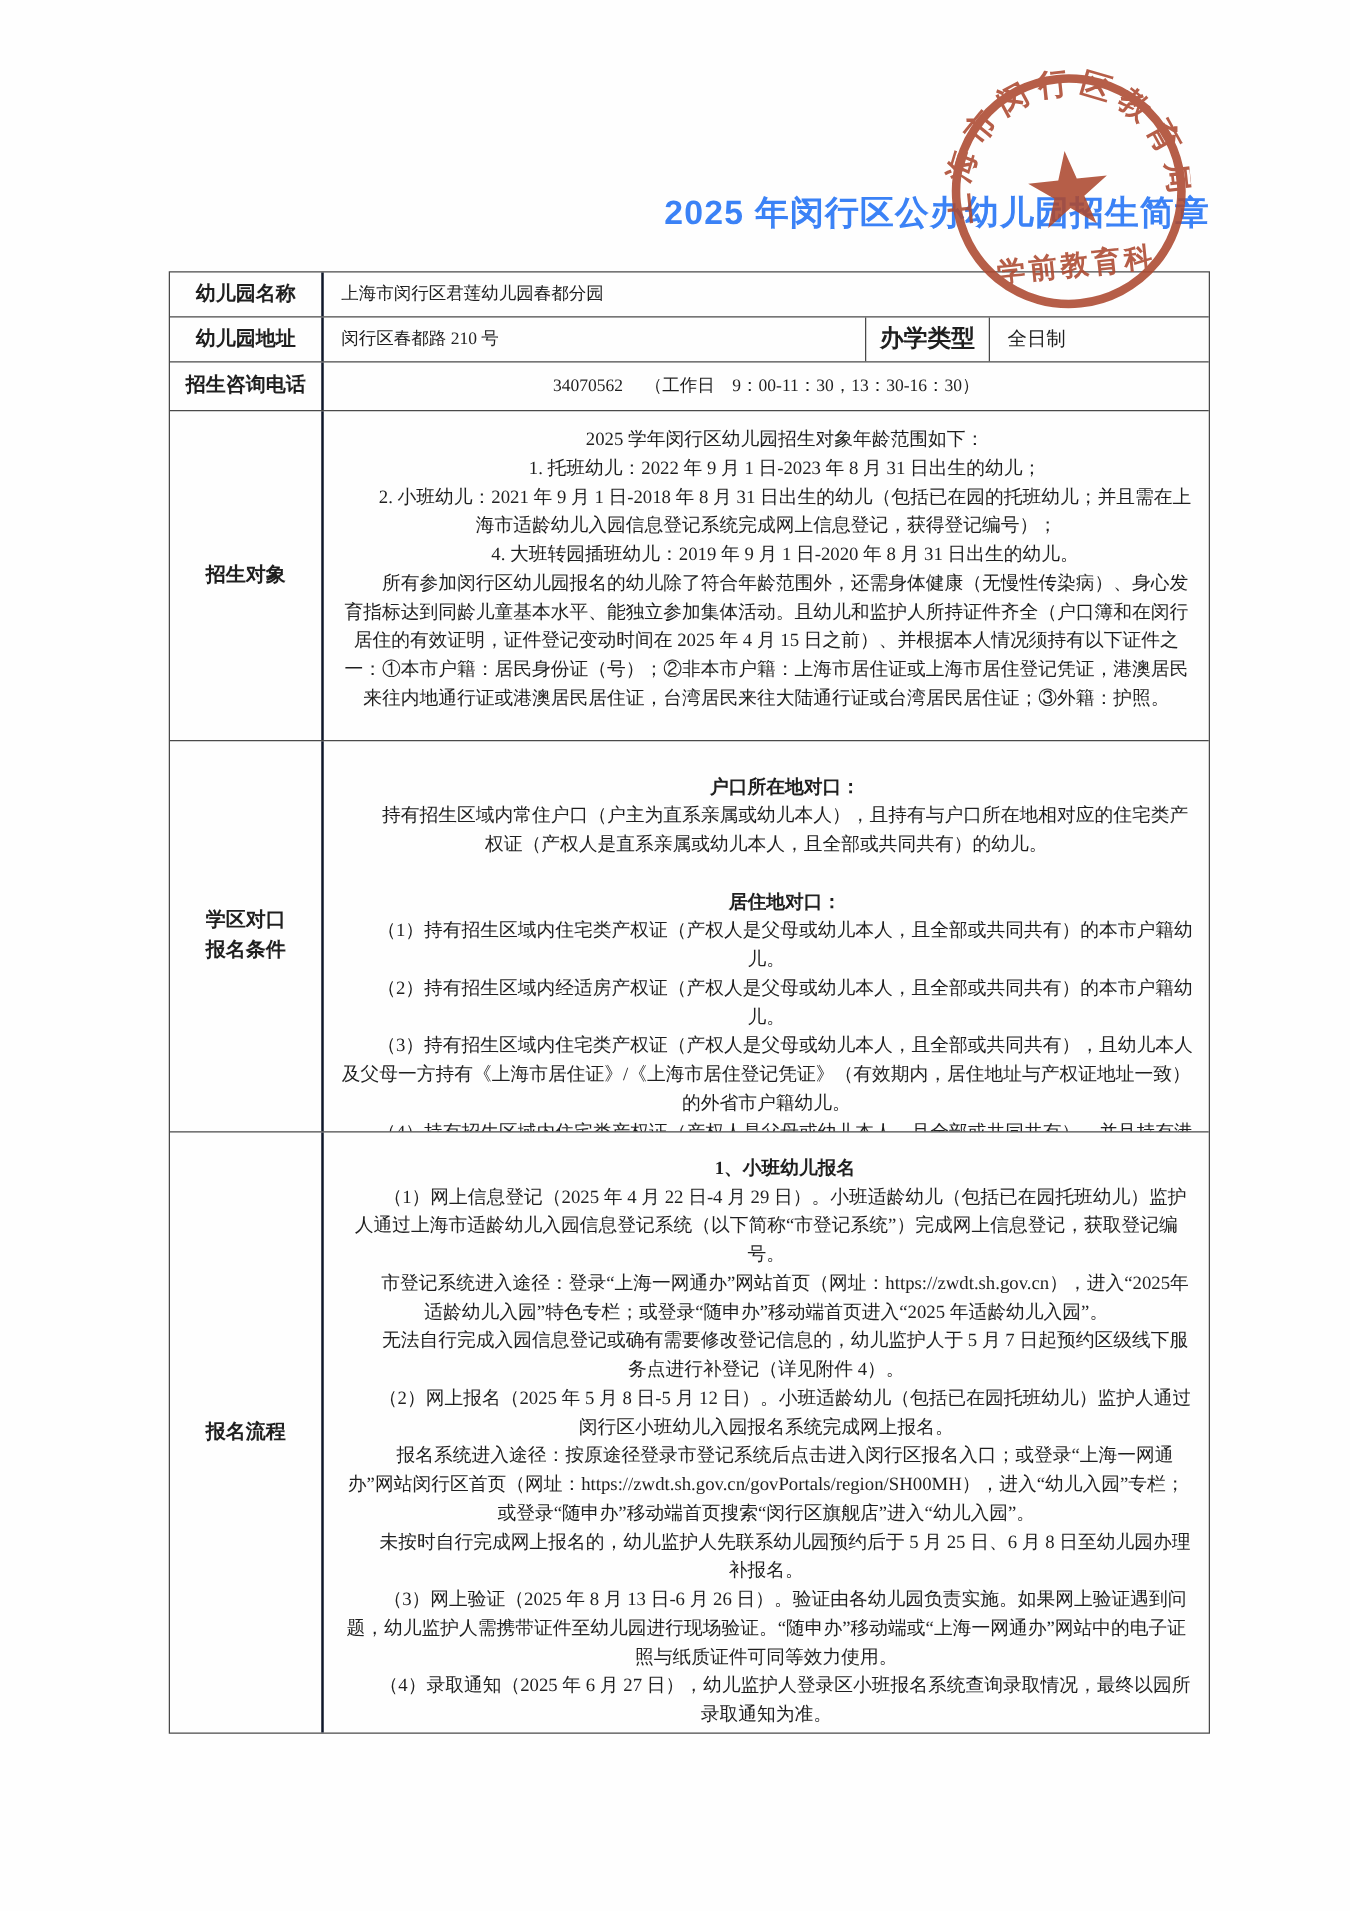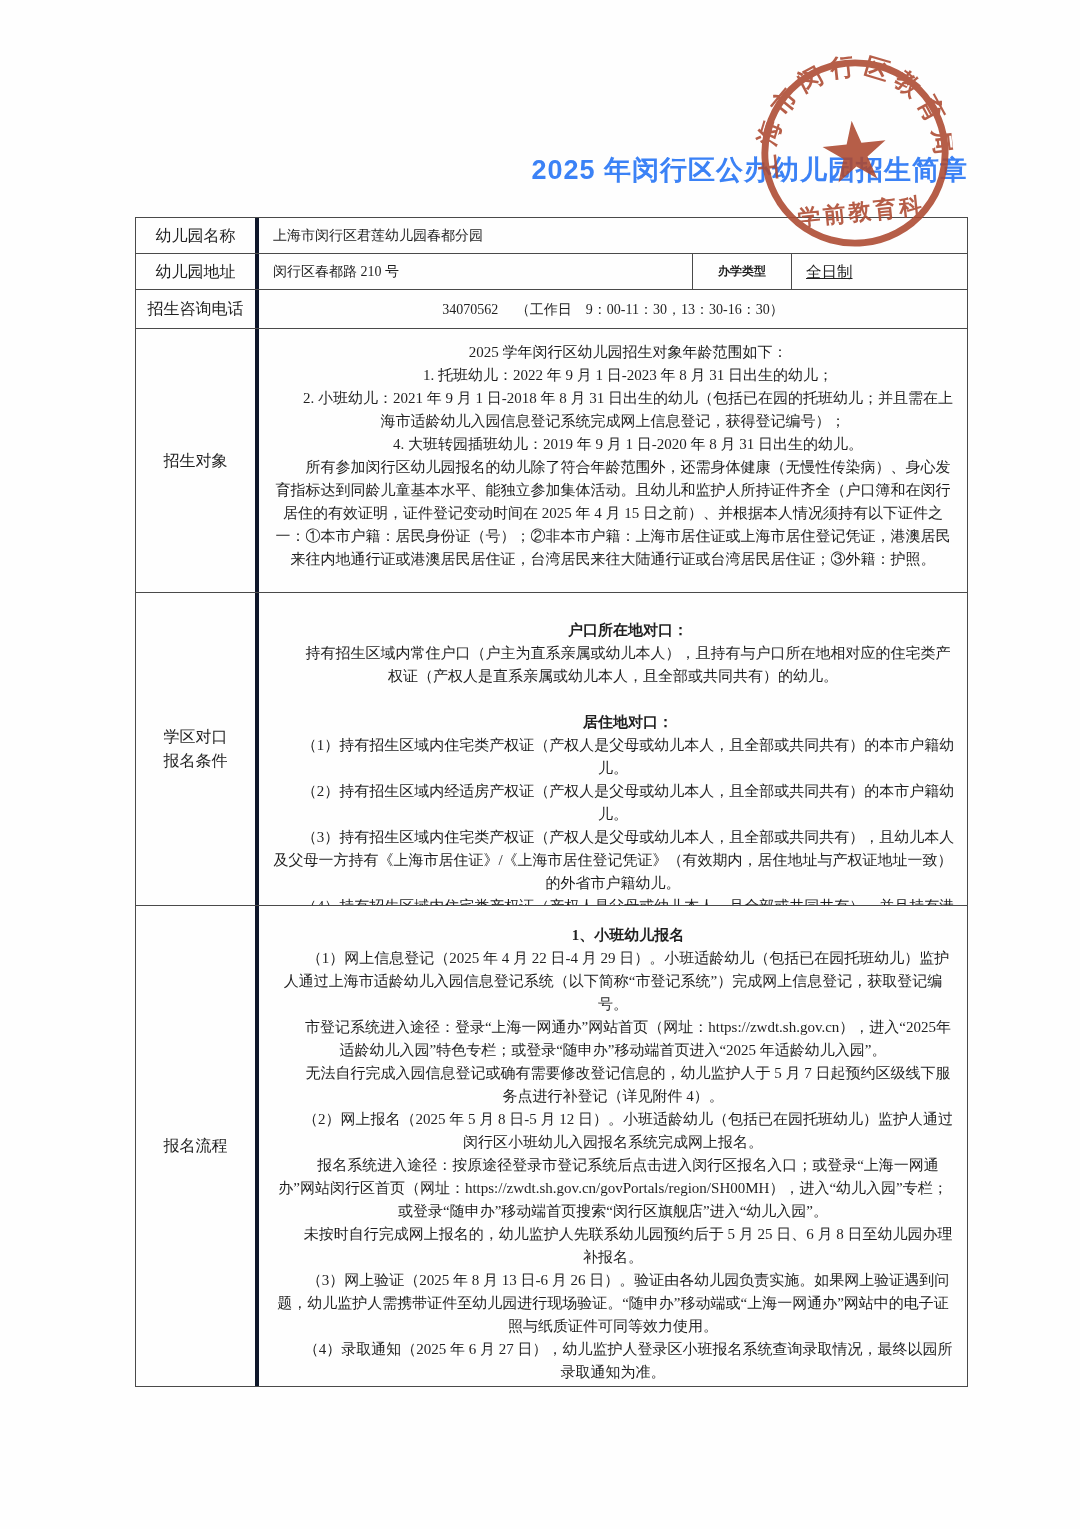--- a/index.html
+++ b/index.html
@@ -44,51 +44,51 @@
     border: 1px solid #4a4a4a;
     background: transparent;
     font-size: 15px;
     line-height: 23px;
   }
   .trow { display: flex; border-bottom: 1px solid #4a4a4a; }
   .trow:last-child { border-bottom: none; }
   .label-cell {
     width: 123px; flex: 0 0 123px;
     display: flex; align-items: center; justify-content: center;
-    font-weight: 400;
+    font-weight: 700;
     font-size: 16px;
-    border-right: 4px solid #0f172a;
+    border-right: 2px solid #0f172a;
     text-align: right;
     white-space: pre-line;
     line-height: 24px;
   }
   .content-cell { flex: 1 1 auto; padding: 0 12px; overflow: hidden; }
   .value-cell {
     flex: 1 1 auto;
     display: flex; align-items: center;
     padding: 0 14px;
     font-size: 14px;
   }
   .value-cell.centered { justify-content: center; text-align: right; }
   .h36 { height: 36px; }
   .h39 { height: 39px; }
   .h264 { height: 264px; }
   .h313 { height: 313px; }
   .h480 { height: 480px; }
   .type-label-cell {
     width: 100px; flex: 0 0 100px;
     display: flex; align-items: center; justify-content: center;
-    font-weight: 700; font-size: 12px;
+    font-weight: 700; font-size: 19px;
     border-left: 1px solid #4a4a4a;
     border-right: 1px solid #4a4a4a;
   }
   .type-value-cell {
     width: 175px; flex: 0 0 175px;
     display: flex; align-items: center;
-    padding: 0 14px; font-size: 15.5px; text-decoration: underline;
+    padding: 0 14px; font-size: 15.5px;
   }
   .pad-t12 { padding-top: 12px; }
   .pad-t26 { padding-top: 26px; }
   .pad-t18 { padding-top: 18px; }
   .para { margin: 0; text-indent: 2em; text-align: center; }
   .para.bold { font-weight: 700; }
   .para.spacer { height: 23px; }
 </style>
 </head>
 <body>

